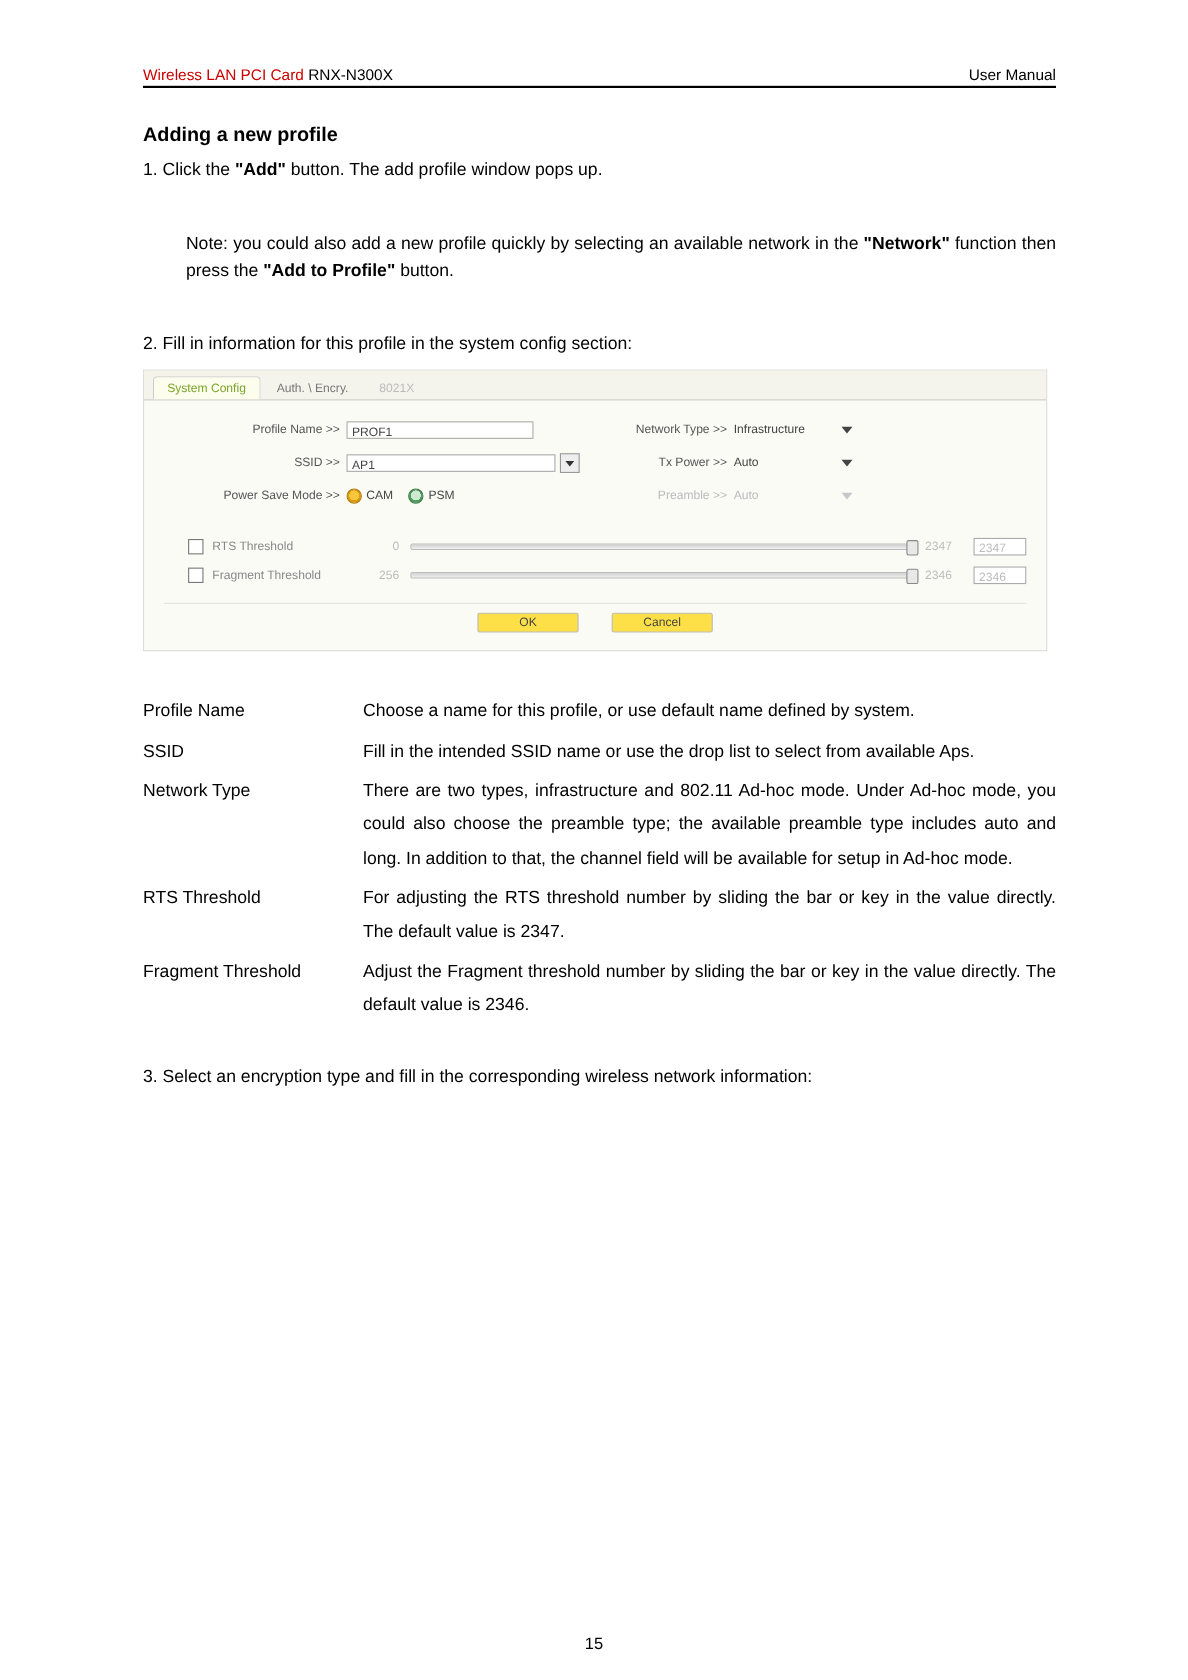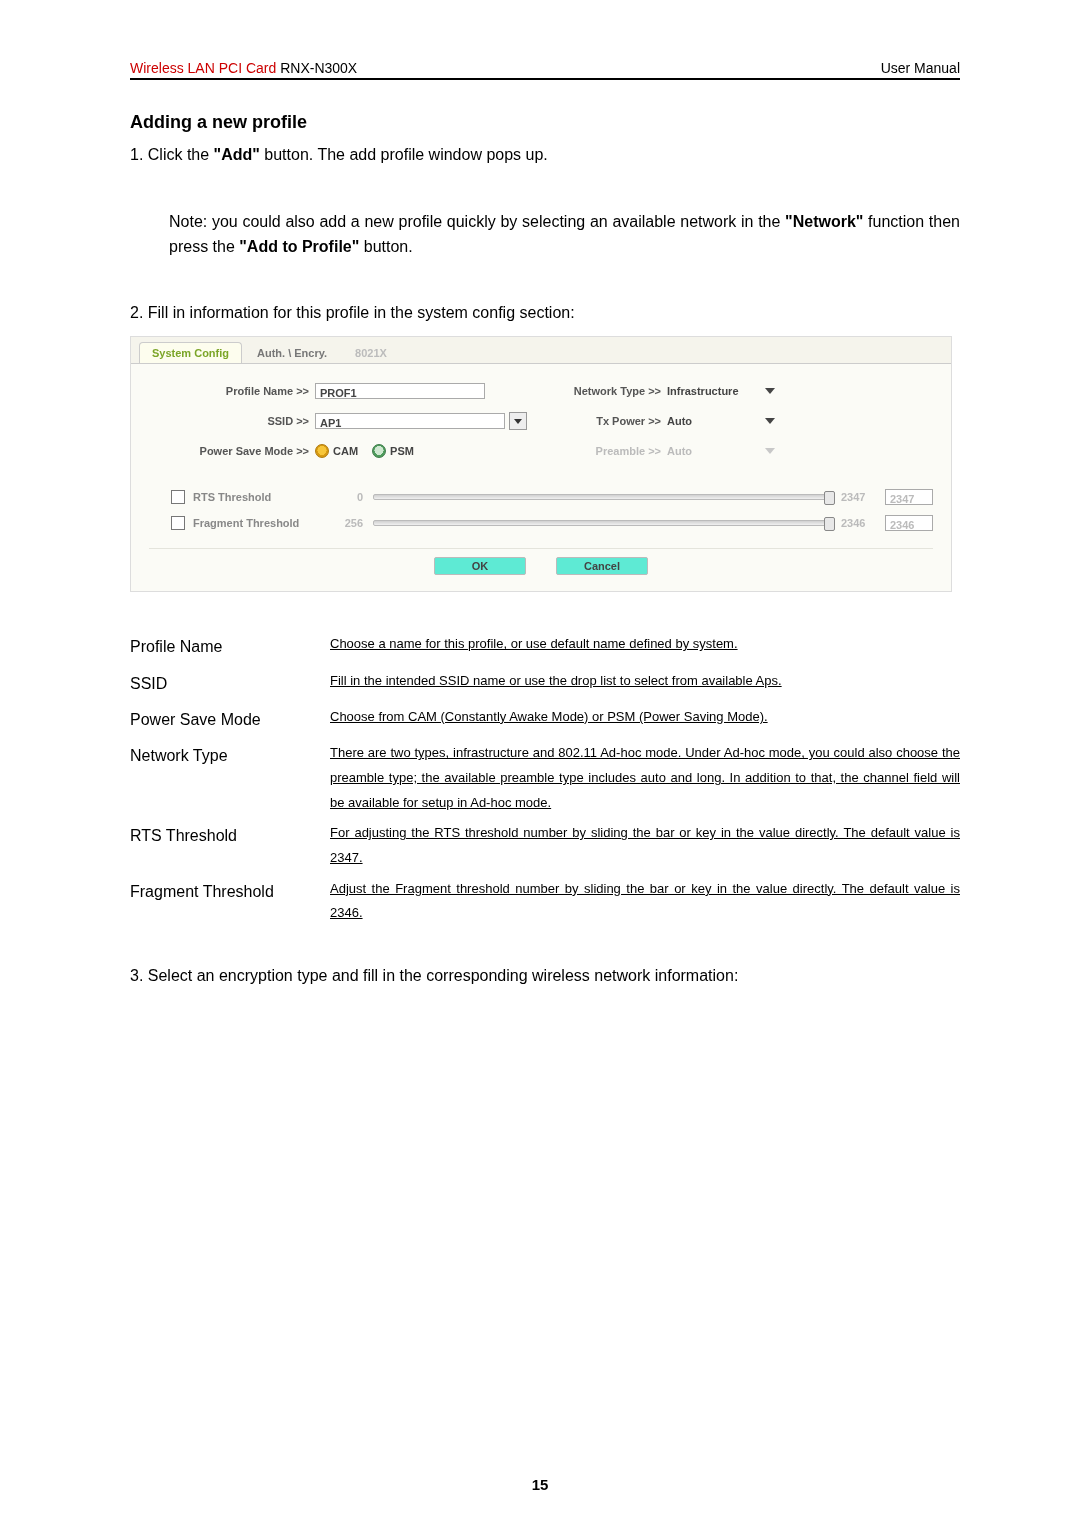--- a/index.html
+++ b/index.html
@@ -41,21 +41,20 @@
 
   
   .shot {
     width: 820px;
     margin: 8px 0 40px 0;
     border: 1px solid #ddd;
     background: #fbfbf6;
     font-family: Tahoma, Arial, sans-serif;
     font-size: 11px;
     color: #444;
-    font-weight: bold;
   }
   .tabbar {
     display: flex;
     align-items: flex-end;
     height: 26px;
     padding-left: 8px;
     border-bottom: 1px solid #ccc;
     background: #f5f4ec;
   }
   .tab {
@@ -145,33 +144,33 @@
   .slider .thumb {
     position:absolute; right:-5px; top:-4px; width:9px;height:12px;
     background:#e8e8e8;border:1px solid #888;border-radius:2px;
   }
   .btnbar {
     display:flex; justify-content:center; gap:30px;
     border-top:1px solid #e4e4dc; margin-top:14px; padding:8px 0 6px 0;
   }
   .winbtn {
     min-width:70px; text-align:center; padding:2px 10px;
-    background:#5eead4; border:1px solid #bbb; border-radius:2px;
+    background:#fde047; border:1px solid #bbb; border-radius:2px;
     font-size:11px;
   }
 
   
   .defs { width:100%; }
   .def-row { display:flex; margin-bottom:6px; }
   .def-term { width:200px; font-weight:normal; font-size:16px; line-height:1.9; }
-  .def-text { flex:1; font-size:13px; line-height:1.9; text-align:justify;text-decoration:underline; }
+  .def-text { flex:1; font-size:16px; line-height:1.9; text-align:justify; }
 
   .page-no {
-    position:absolute; bottom:34px; left:0; right:0;
-    text-align:center; font-size:15px;font-weight:bold;
+    position:absolute; bottom:24px; left:0; right:0;
+    text-align:center; font-size:15px;
   }
 </style>
 </head>
 <body>
 
 <div class="page">
   <div class="header-line">
     <span>
       <span class="prod-red">Wireless LAN PCI Card</span>
       <span>RNX-N300X</span>
@@ -277,24 +276,20 @@
   <div class="defs">
     <div class="def-row">
       <div class="def-term">Profile Name</div>
       <div class="def-text">Choose a name for this profile, or use default name defined by system.</div>
     </div>
     <div class="def-row">
       <div class="def-term">SSID</div>
       <div class="def-text">Fill in the intended SSID name or use the drop list to select from available Aps.</div>
     </div>
     <div class="def-row">
-      <div class="def-term">Power Save Mode</div>
-      <div class="def-text">Choose from CAM (Constantly Awake Mode) or PSM (Power Saving Mode).</div>
-    </div>
-    <div class="def-row">
       <div class="def-term">Network Type</div>
       <div class="def-text">There are two types, infrastructure and 802.11 Ad-hoc mode. Under Ad-hoc mode, you could also choose the preamble type; the available preamble type includes auto and long. In addition to that, the channel field will be available for setup in Ad-hoc mode.</div>
     </div>
     <div class="def-row">
       <div class="def-term">RTS Threshold</div>
       <div class="def-text">For adjusting the RTS threshold number by sliding the bar or key in the value directly. The default value is 2347.</div>
     </div>
     <div class="def-row">
       <div class="def-term">Fragment Threshold</div>
       <div class="def-text">Adjust the Fragment threshold number by sliding the bar or key in the value directly. The default value is 2346.</div>

